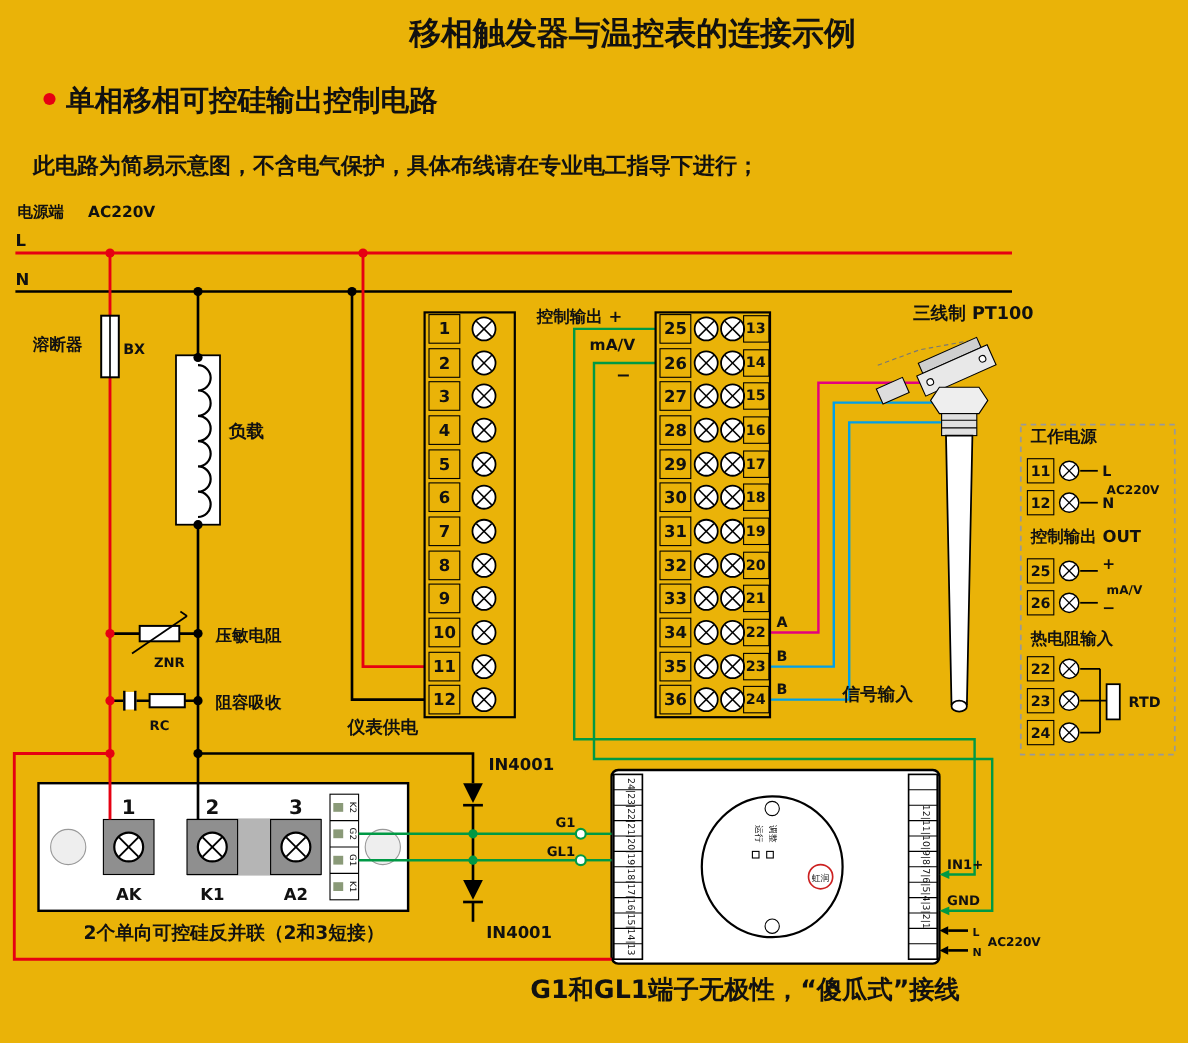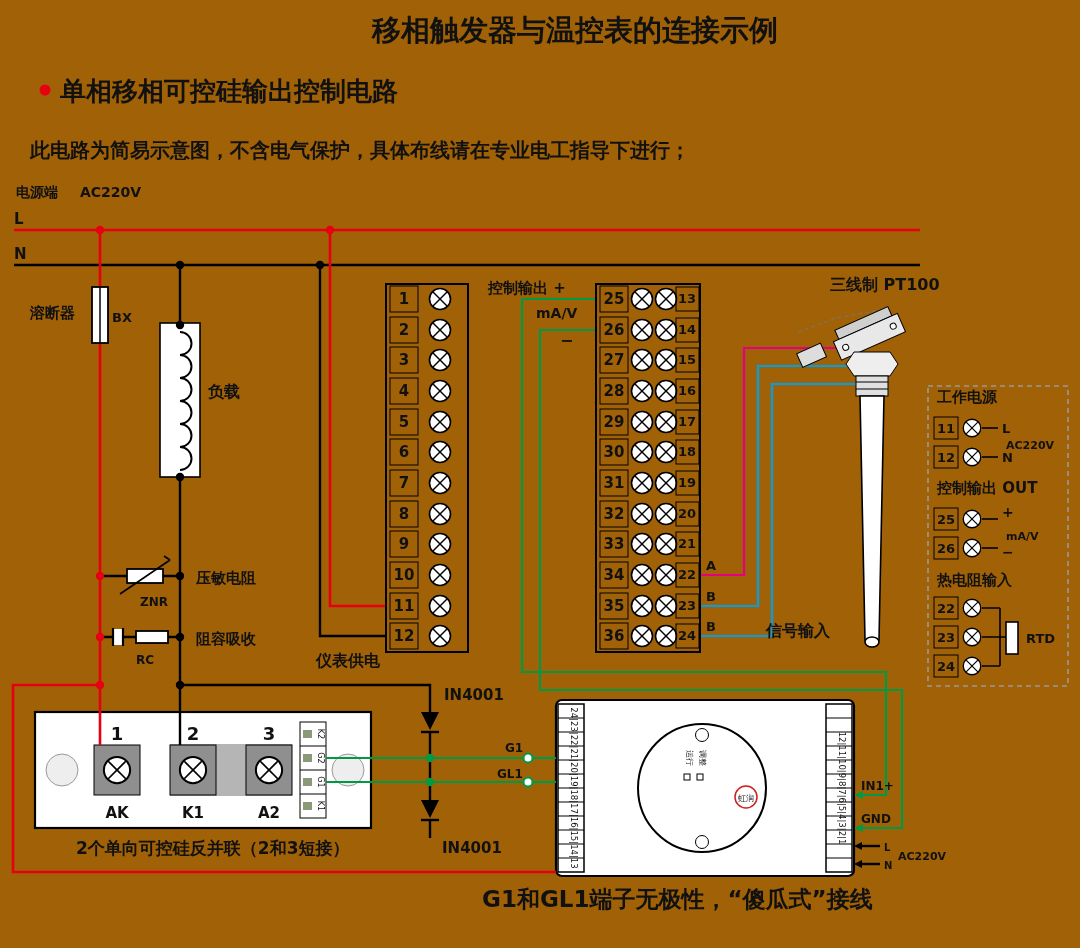--- a/index.html
+++ b/index.html
@@ -1,16 +1,16 @@
 <!DOCTYPE html>
 <html><head>
 <meta charset="utf-8">
 <style>
   html,body{margin:0;padding:0;background:#fff;}
-  .canvas{position:relative;width:1080px;height:948px;background:#a16207;overflow:hidden;}
+  .canvas{position:relative;width:1080px;height:948px;background:#eab308;overflow:hidden;}
   svg{position:absolute;left:0;top:0;}
   svg text{font-family:"DejaVu Sans","Liberation Sans",sans-serif;fill:#111;}
   .b{font-weight:700;}
   .oln{stroke:#000;fill:none;}
   .w-red{stroke:#e60012;stroke-width:2.6;fill:none;}
   .w-blk{stroke:#000;stroke-width:2.4;fill:none;}
   .w-grn{stroke:#009944;stroke-width:2.2;fill:none;}
   .w-pnk{stroke:#e4007f;stroke-width:2.2;fill:none;}
   .w-blu{stroke:#00a0e9;stroke-width:2.2;fill:none;}
   .d-red{fill:#e60012;}

